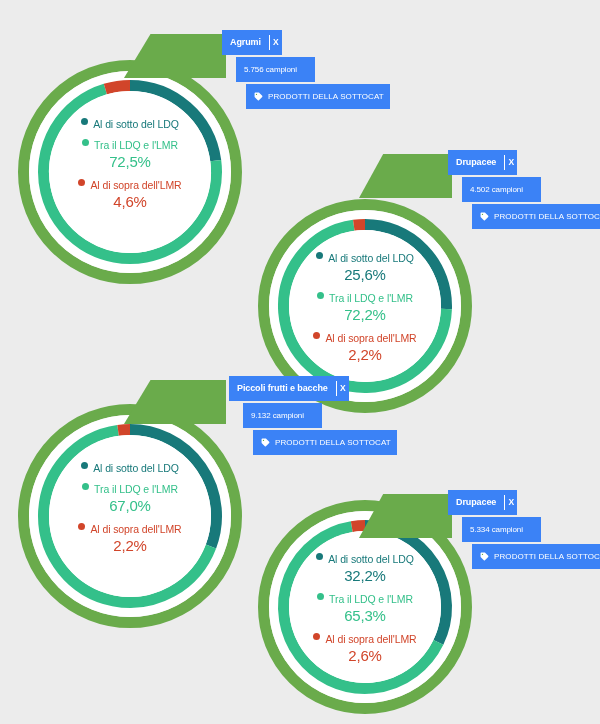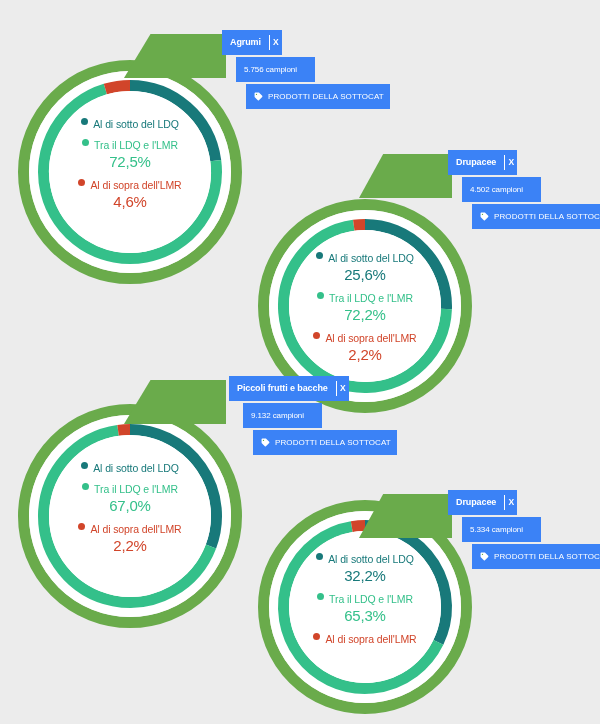--- a/index.html
+++ b/index.html
@@ -331,20 +331,21 @@
             <span class="dot" style="background: rgb(52, 192, 138);"></span>
             <span class="legend-label" style="color: rgb(52, 192, 138);">Tra il LDQ e l'LMR</span>
           </div>
           <div class="legend-value" style="color: rgb(52, 192, 138);">65,3%</div>
         </div>
         <div class="legend-row">
           <div class="legend-head">
             <span class="dot" style="background: rgb(209, 69, 42);"></span>
             <span class="legend-label" style="color: rgb(209, 69, 42);">Al di sopra dell'LMR</span>
           </div>
+          <div class="legend-value" style="color: rgb(209, 69, 42);">2,6%</div>
         </div>
       </div>
     </div>
     <div class="banner-tail" style="left: 359px; top: 494px; width: 93px; height: 44px; clip-path: polygon(26% 0px, 100% 0px, 100% 100%, 0px 100%);"></div>
     <div class="banners" style="left: 0px; top: 490px; width: 600px; padding-right: 0px; align-items: flex-start;">
       <div class="banner title-banner" style="margin-left: 448px;">
         <span class="banner-title-text">Drupacee</span>
         <span class="banner-close">X</span>
       </div>
       <div class="banner count-banner" style="margin-left: 462px;">

